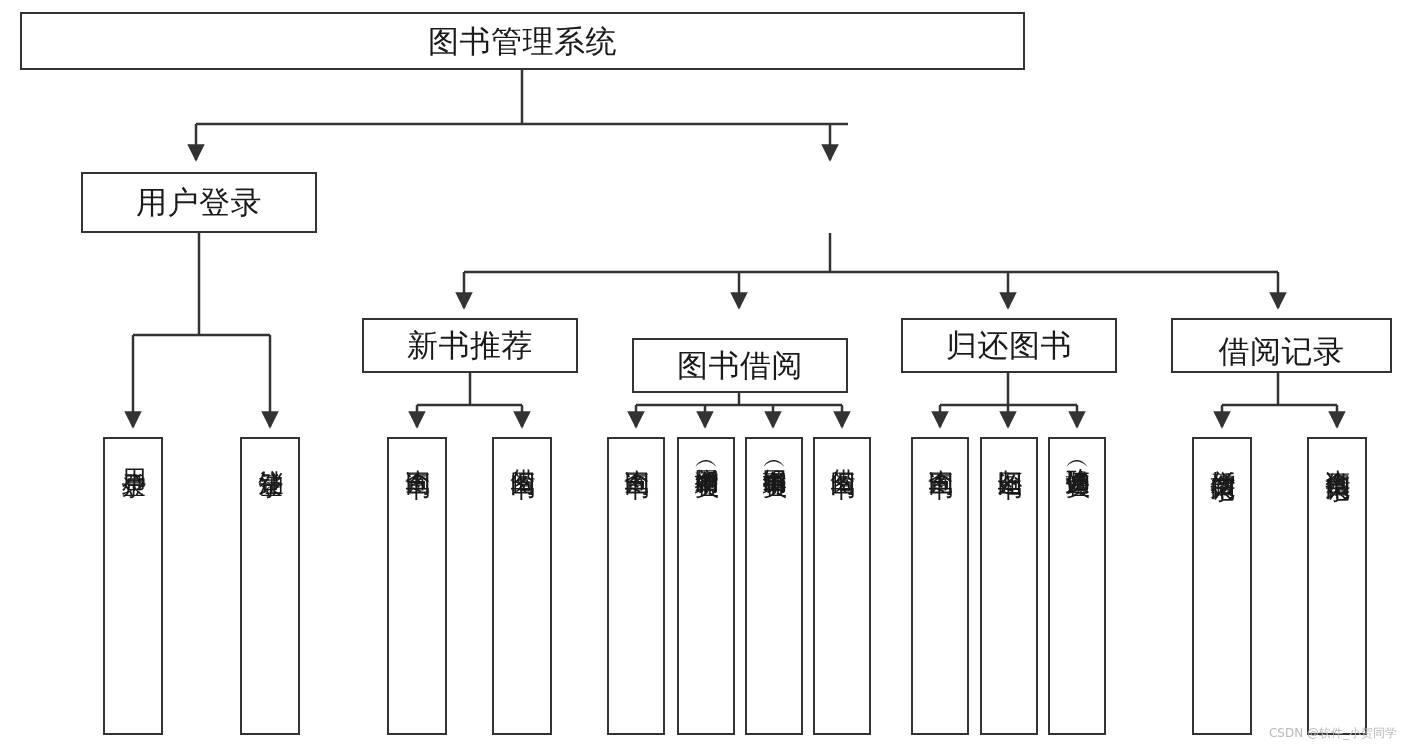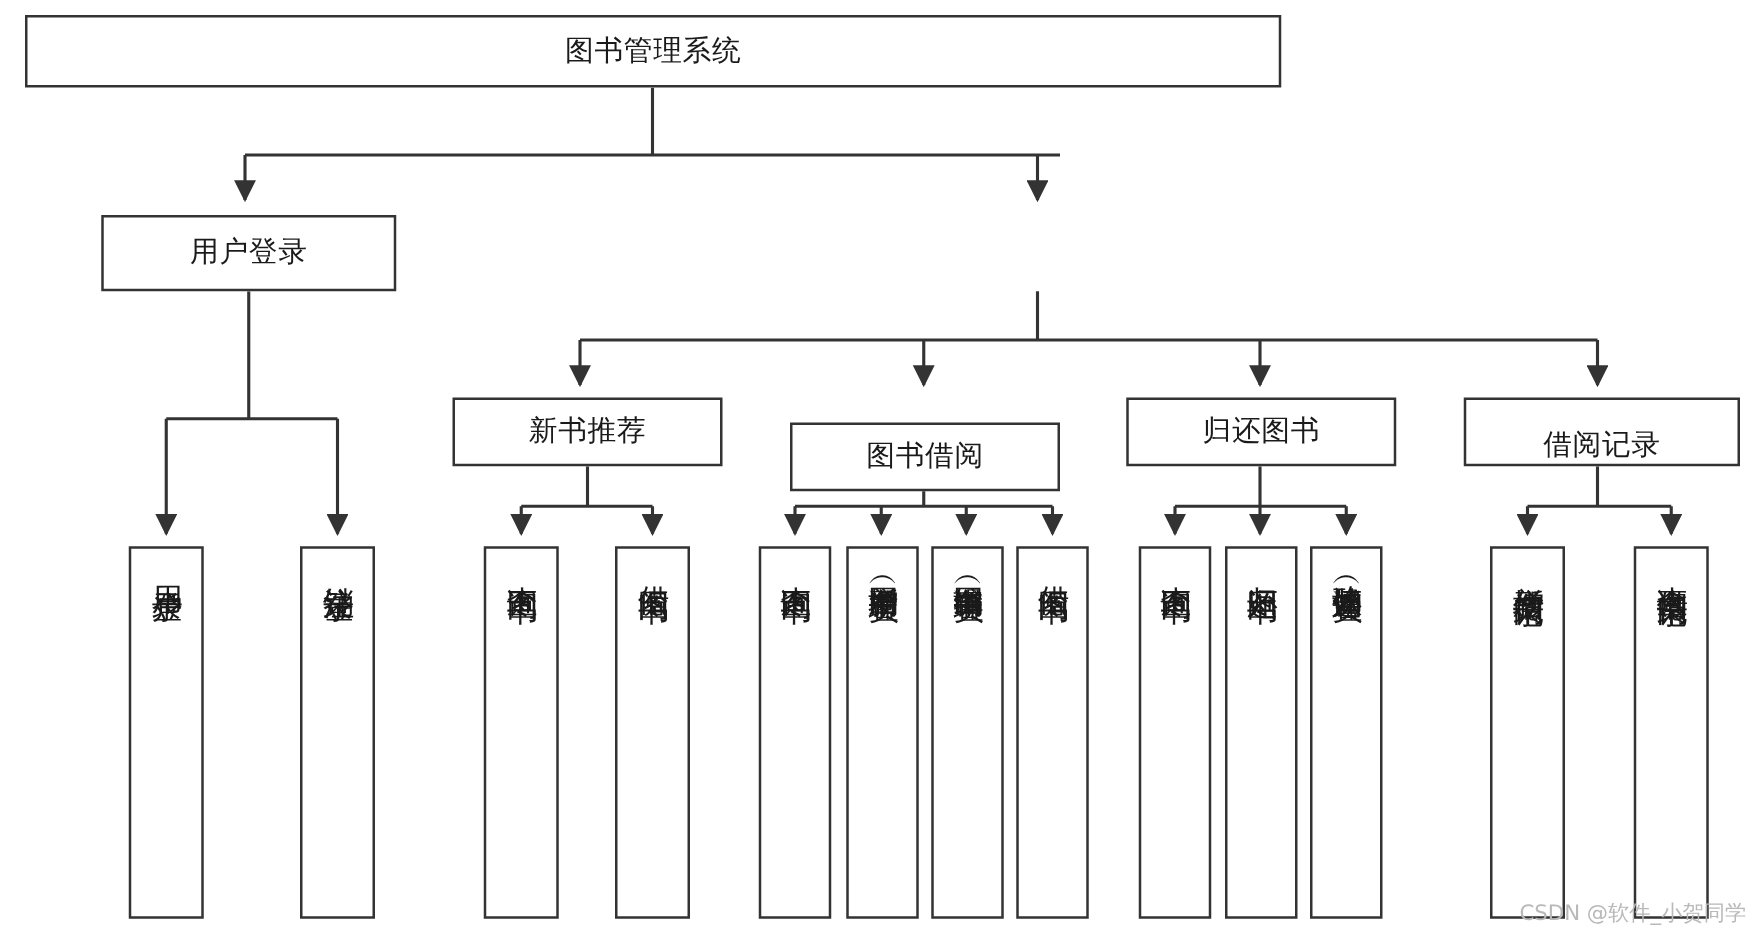--- a/index.html
+++ b/index.html
@@ -37,21 +37,21 @@
     color: #1a1a1a;
     z-index: 2;
   }
   .node .lbl {
     display: block;
     text-align: center;
     line-height: 1.25;
     letter-spacing: 0.5px;
   }
   .node.horiz .lbl {
-    font-size: 23px;
+    font-size: 31px;
     white-space: nowrap;
   }
   .node.vert {
     align-items: flex-start;
     justify-content: center;
     padding-top: 10px;
   }
   .node.vert .lbl {
     writing-mode: vertical-rl;
     text-orientation: upright;
@@ -61,21 +61,21 @@
     white-space: nowrap;
   }
   .node.vert.tall .lbl {
     font-size: 24px;
     letter-spacing: 1px;
   }
   .watermark {
     position: absolute;
     right: 8px;
     bottom: 5px;
-    font-size: 17px;
+    font-size: 12px;
     color: #b9b9b9;
     white-space: nowrap;
     z-index: 5;
     font-family: "DejaVu Sans", "Liberation Sans", sans-serif;
   }
 </style>
 </head>
 <body>
 
 <div id="canvas">

